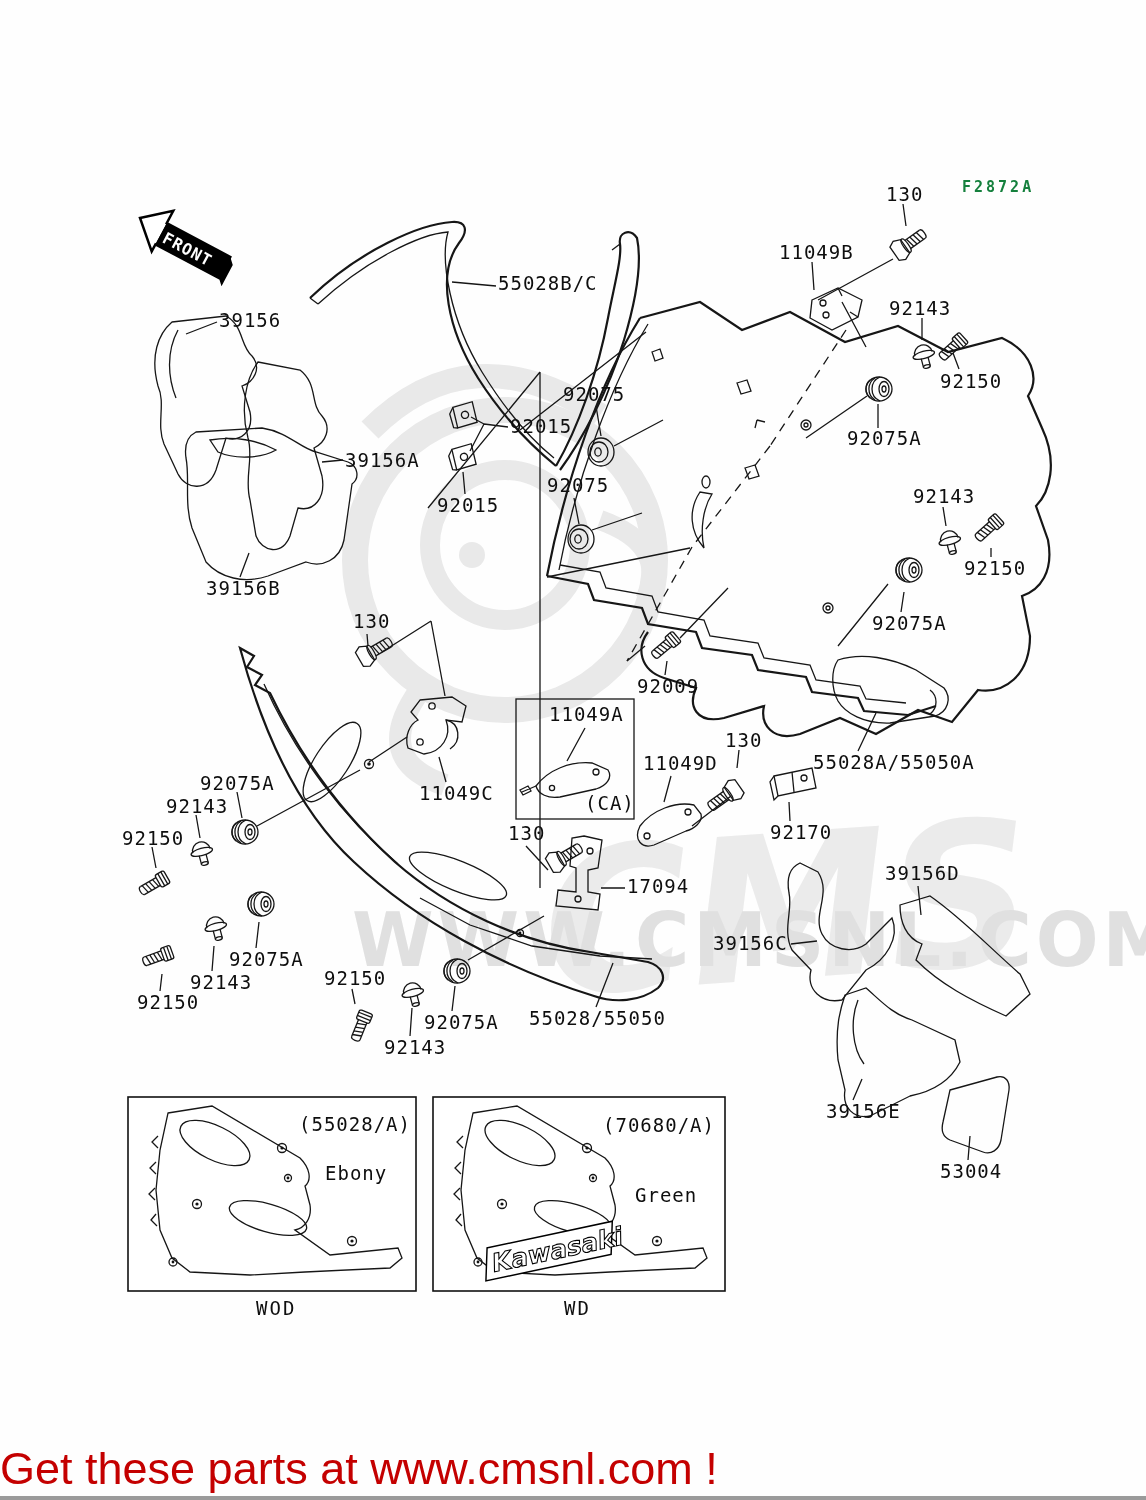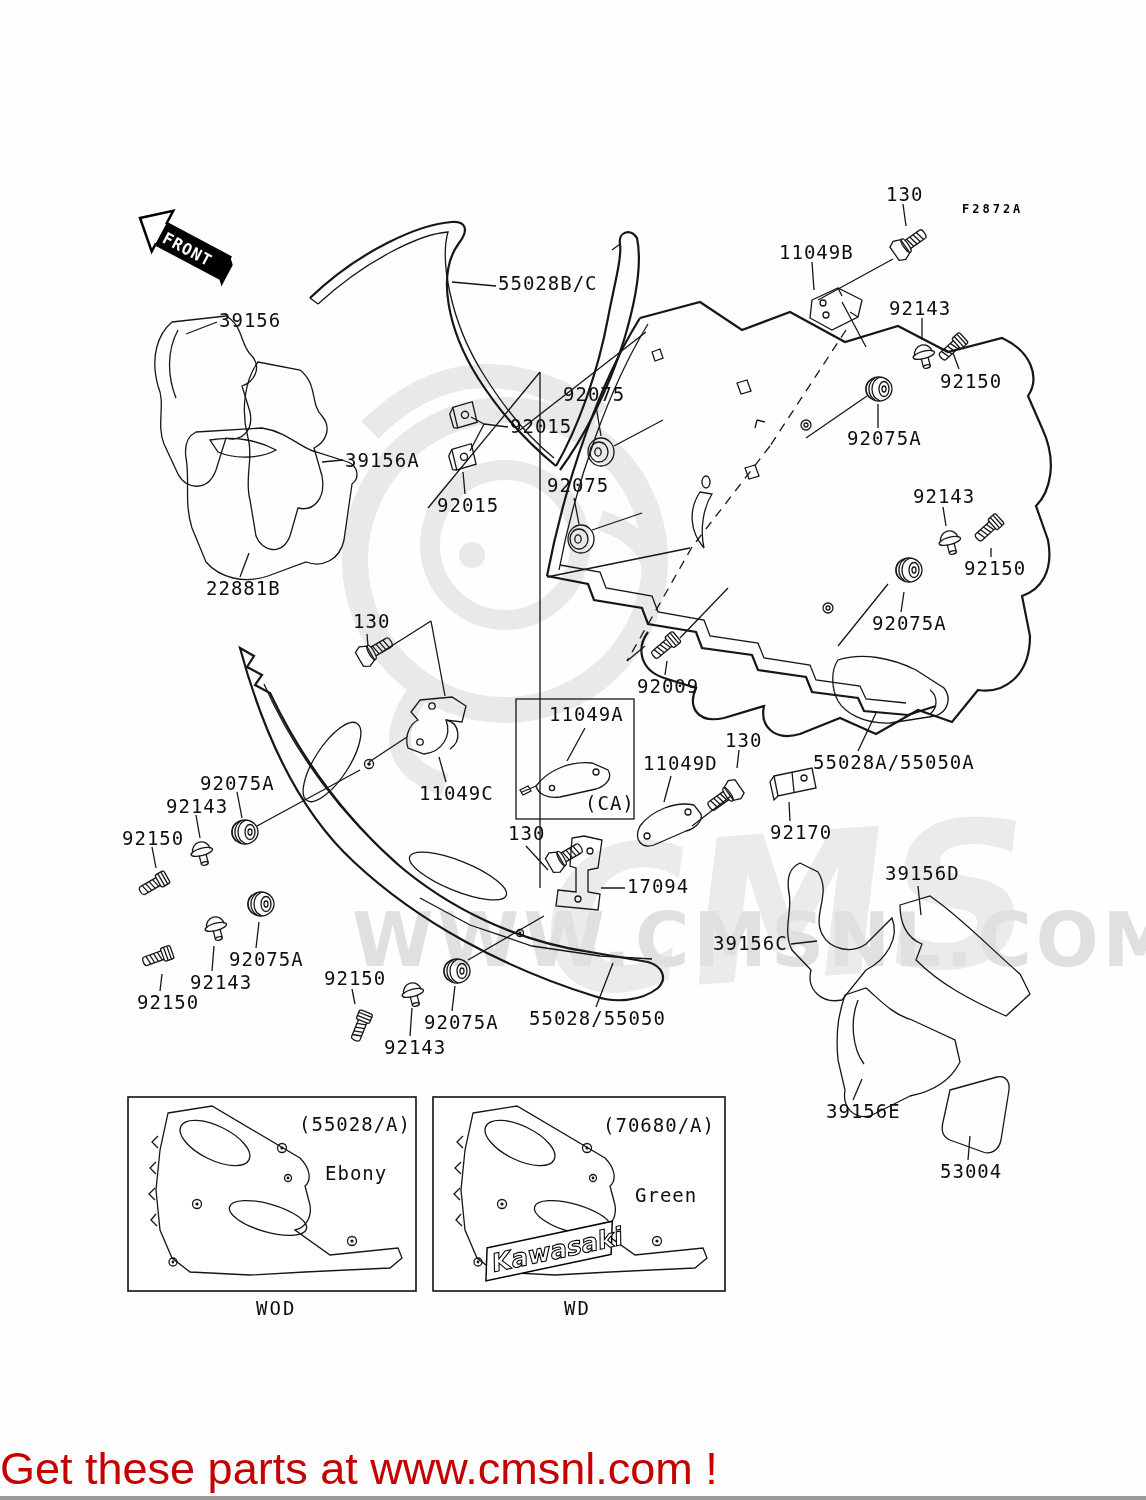--- a/index.html
+++ b/index.html
@@ -2,21 +2,21 @@
 <html><head>
 <meta charset="utf-8">
 <style>
   html,body{margin:0;padding:0;background:#fff;}
   #page{position:relative;width:1146px;height:1500px;background:#fefefe;overflow:hidden;
         font-family:"DejaVu Sans", sans-serif;}
   #art{position:absolute;left:0;top:0;}
   .title{position:absolute;left:20px;top:10px;font-family:"DejaVu Sans",sans-serif;
          font-size:29px;color:#7d7d7d;letter-spacing:0.5px;white-space:nowrap;}
   .figcode{position:absolute;left:962px;top:178px;font-family:"DejaVu Sans Mono",monospace;
-         font-weight:bold;font-size:12px;letter-spacing:3px;color:#000000;margin-top:24px;}
+         font-weight:bold;font-size:15px;letter-spacing:3px;color:#15803d;}
   .pl{position:absolute;font-family:"DejaVu Sans Mono",monospace;font-weight:normal;
       font-size:19px;letter-spacing:1px;color:#0e0e0e;white-space:nowrap;line-height:1;}
   .code{font-size:19px;letter-spacing:2px;}
   .footer{position:absolute;left:0;top:1443px;width:100%;text-align:left;
       font-family:"Liberation Sans",sans-serif;font-size:45px;color:#c40000;white-space:nowrap;}
   .bottom-edge{position:absolute;left:0;top:1496px;width:100%;height:4px;background:#9a9a9a;}
   svg{display:block;}
   .ln{stroke:#161616;stroke-width:1.3;fill:none;}
   .thick{stroke-width:2.2;}
   .dash{stroke-dasharray:9 7;}
@@ -339,21 +339,21 @@
 <div class="pl" style="left:219px;top:311px">39156</div>
 <div class="pl" style="left:563px;top:385px">92075</div>
 <div class="pl" style="left:510px;top:417px">92015</div>
 <div class="pl" style="left:345px;top:451px">39156A</div>
 <div class="pl" style="left:437px;top:496px">92015</div>
 <div class="pl" style="left:547px;top:476px">92075</div>
 <div class="pl" style="left:847px;top:429px">92075A</div>
 <div class="pl" style="left:913px;top:487px">92143</div>
 <div class="pl" style="left:964px;top:559px">92150</div>
 <div class="pl" style="left:872px;top:614px">92075A</div>
-<div class="pl" style="left:206px;top:579px">22881B</div>
+<div class="pl" style="left:206px;top:579px">39156B</div>
 <div class="pl" style="left:353px;top:612px">130</div>
 <div class="pl" style="left:637px;top:677px">92009</div>
 <div class="pl" style="left:549px;top:705px">11049A</div>
 <div class="pl" style="left:585px;top:794px">(CA)</div>
 <div class="pl" style="left:725px;top:731px">130</div>
 <div class="pl" style="left:643px;top:754px">11049D</div>
 <div class="pl" style="left:813px;top:753px">55028A/55050A</div>
 <div class="pl" style="left:770px;top:823px">92170</div>
 <div class="pl" style="left:419px;top:784px">11049C</div>
 <div class="pl" style="left:200px;top:774px">92075A</div>

